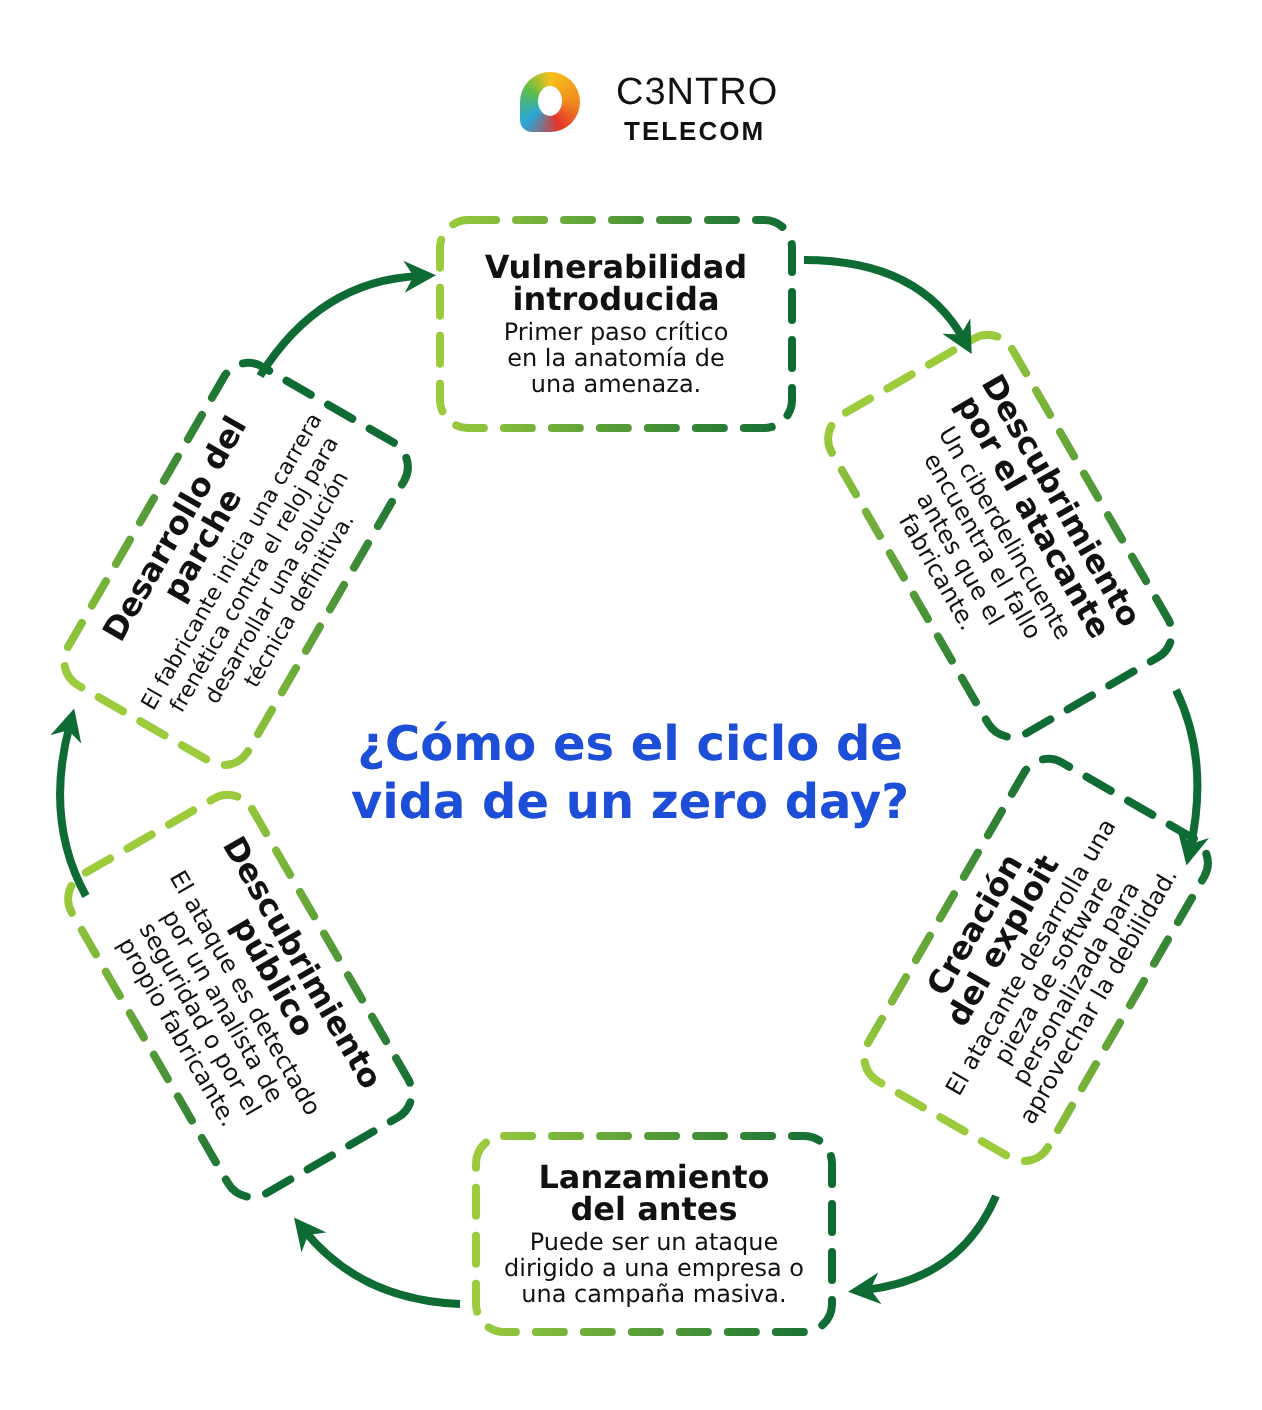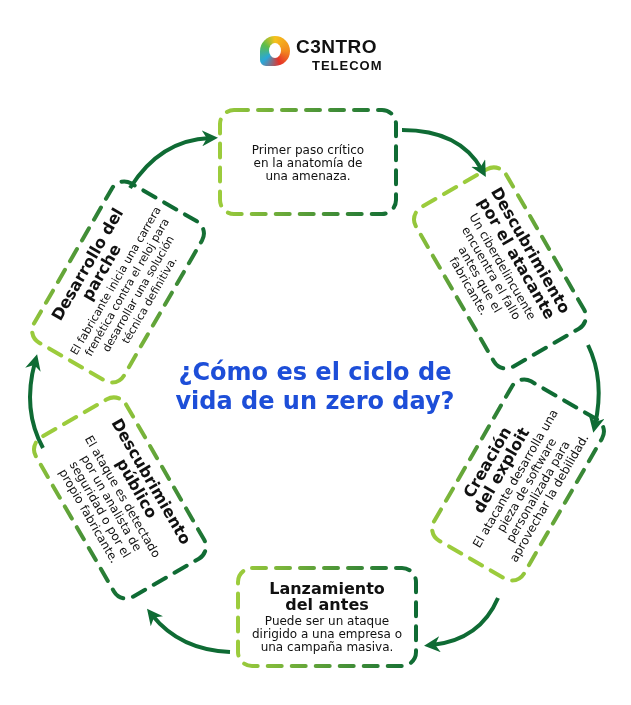--- a/index.html
+++ b/index.html
@@ -2,21 +2,21 @@
 <html><head>
 <meta charset="utf-8">
 <style>
   html, body { margin: 0; padding: 0; background: #ffffff; }
   body { width: 631px; height: 705px; position: relative; overflow: hidden;
          font-family: "DejaVu Sans", "Liberation Sans", sans-serif; color: #111; }
   .logo { position: absolute; left: 260px; top: 34px; width: 120px; height: 38px; }
   .logo-mark { position: absolute; left: 0; top: 2px; width: 30px; height: 30px; border-radius: 50% 50% 50% 20%;
                background: conic-gradient(#f6c21b 0deg, #f28a1f 90deg, #e5332a 160deg, #2aa7d8 230deg, #5cbd4a 300deg, #f6c21b 360deg); }
   .logo-mark::after { content: ""; position: absolute; left: 9px; top: 7px; width: 12px; height: 15px; border-radius: 50%; background: #fff; }
-  .logo-name { position: absolute; left: 36px; top: 2px; font-weight: 700; font-size: 19px; letter-spacing: 0.5px; color: #111;
+  .logo-name { position: absolute; left: 48px; top: 2px; font-weight: 400; font-size: 19px; letter-spacing: 0.5px; color: #111;
                font-family: "Liberation Sans", sans-serif; }
   .logo-sub { position: absolute; left: 52px; top: 24px; font-weight: 700; font-size: 13px; letter-spacing: 1px; color: #111;
               font-family: "Liberation Sans", sans-serif; }
   svg.ring { position: absolute; left: 0; top: 0; }
   .box { position: absolute; display: flex; flex-direction: column; align-items: center; justify-content: center; text-align: center;
          box-sizing: border-box; }
   .box .title { font-weight: 700; font-size: 16px; line-height: 16px; color: #111; }
   .box .desc { font-size: 12px; line-height: 13px; color: #111; margin-top: 2px; }
   .center-title { position: absolute; left: 160px; top: 358px; width: 310px; text-align: center;
                   font-weight: 700; font-size: 24px; line-height: 29px; color: #1d4ed8; }
@@ -67,20 +67,21 @@
 
   <path d="M402,130 Q460,130 482,170" fill="none" stroke="#0f6b34" stroke-width="4" marker-end="url(#ah)"></path>
   <path d="M588,345 Q605,380 595,425" fill="none" stroke="#0f6b34" stroke-width="4" marker-end="url(#ah)"></path>
   <path d="M498,598 Q480,640 432,645" fill="none" stroke="#0f6b34" stroke-width="4" marker-end="url(#ah)"></path>
   <path d="M230,652 Q180,650 152,615" fill="none" stroke="#0f6b34" stroke-width="4" marker-end="url(#ah)"></path>
   <path d="M43,448 Q22,410 35,362" fill="none" stroke="#0f6b34" stroke-width="4" marker-end="url(#ah)"></path>
   <path d="M130,188 Q160,140 210,138" fill="none" stroke="#0f6b34" stroke-width="4" marker-end="url(#ah)"></path>
 </svg>
 
 <div class="box" style="left:222px; top:112px; width:172px; height:100px;">
+  <div class="title">Vulnerabilidad introducida</div>
   <div class="desc" style="width:130px;">Primer paso crítico en la anatomía de una amenaza.</div>
 </div>
 
 <div class="box" style="left:408px; top:216px; width:184px; height:104px; transform:rotate(60deg);">
   <div class="title" style="width:150px;">Descubrimiento por el atacante</div>
   <div class="desc" style="width:130px;">Un ciberdelincuente encuentra el fallo antes que el fabricante.</div>
 </div>
 
 <div class="box" style="left:426px; top:428px; width:184px; height:104px; transform:rotate(-60deg);">
   <div class="title" style="width:110px;">Creación del exploit</div>

